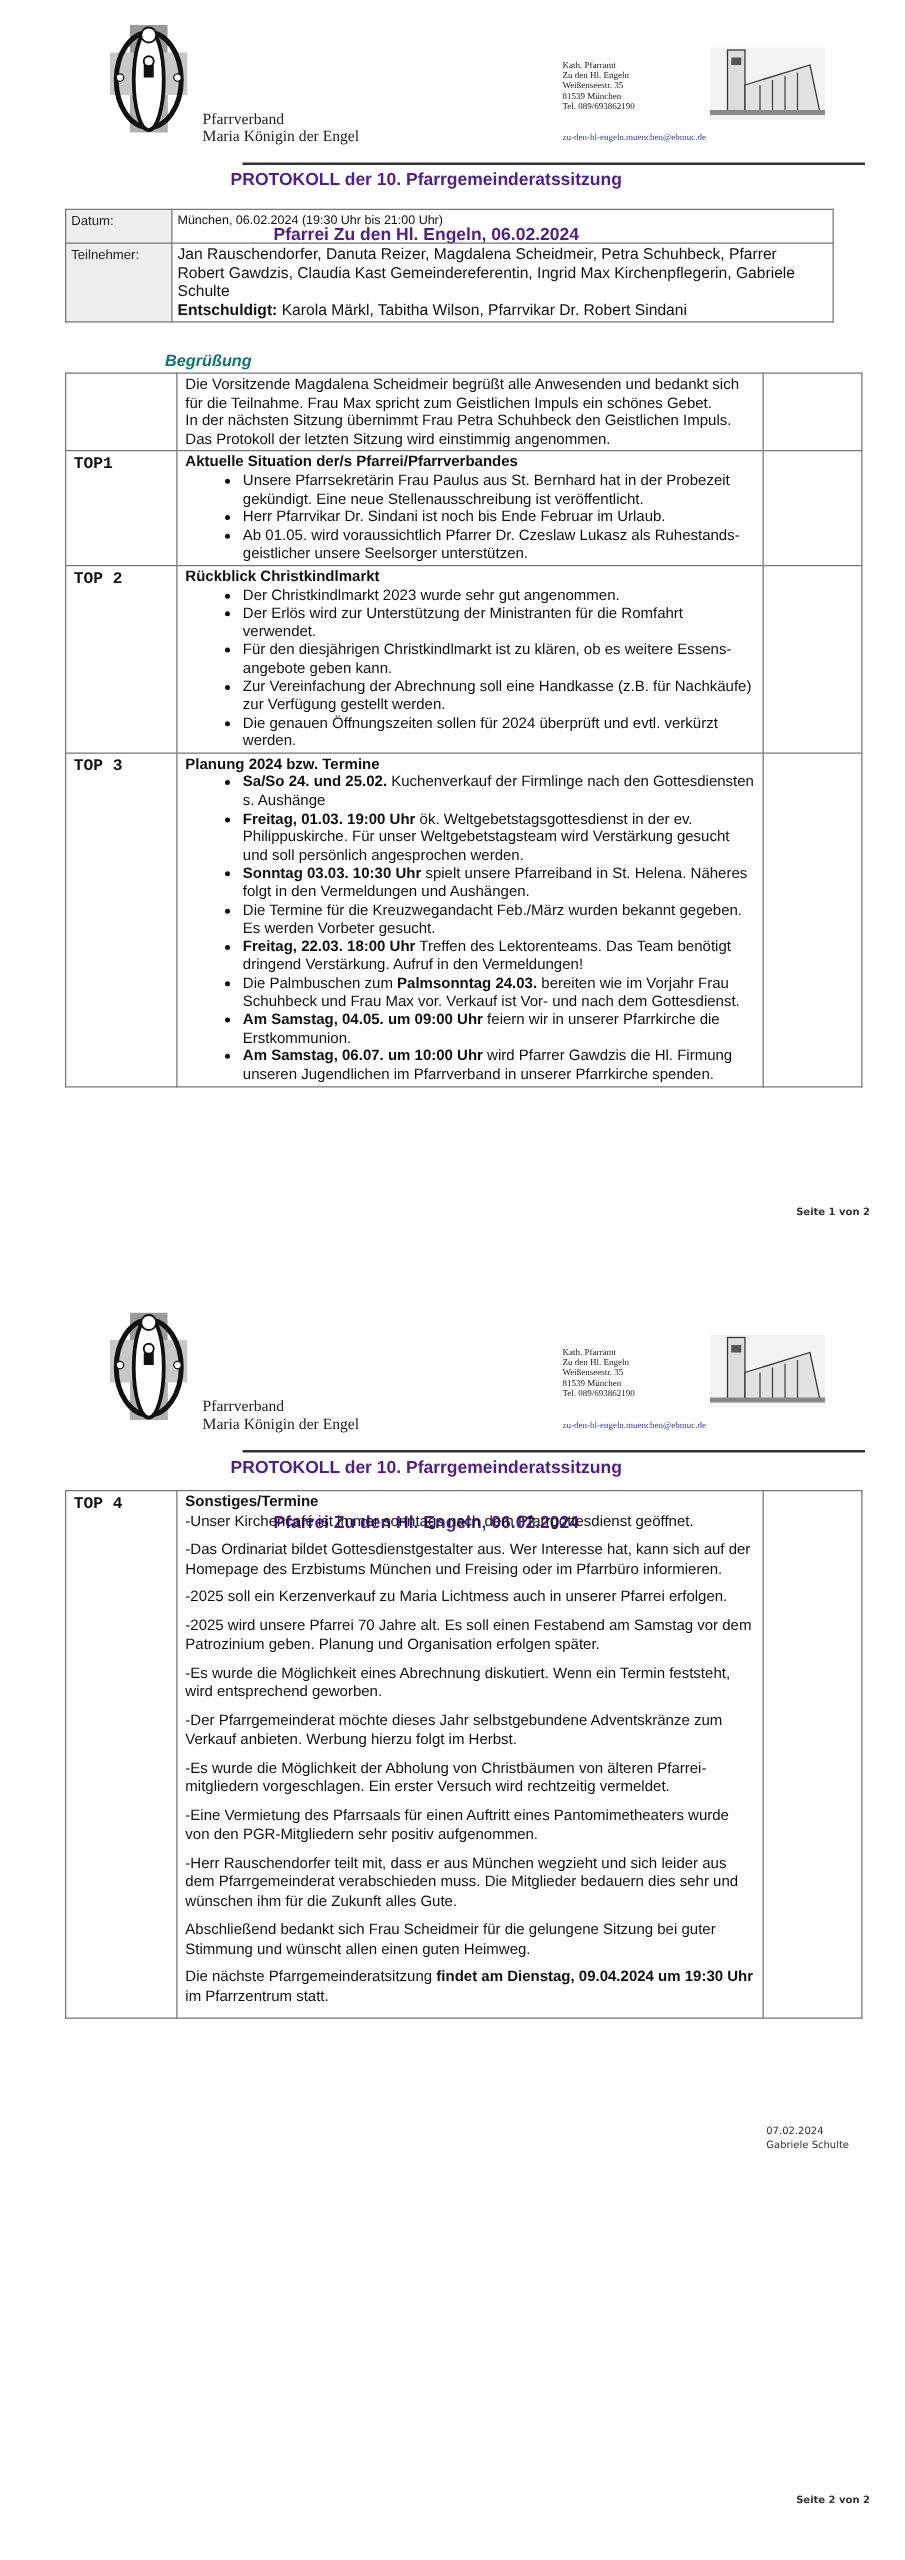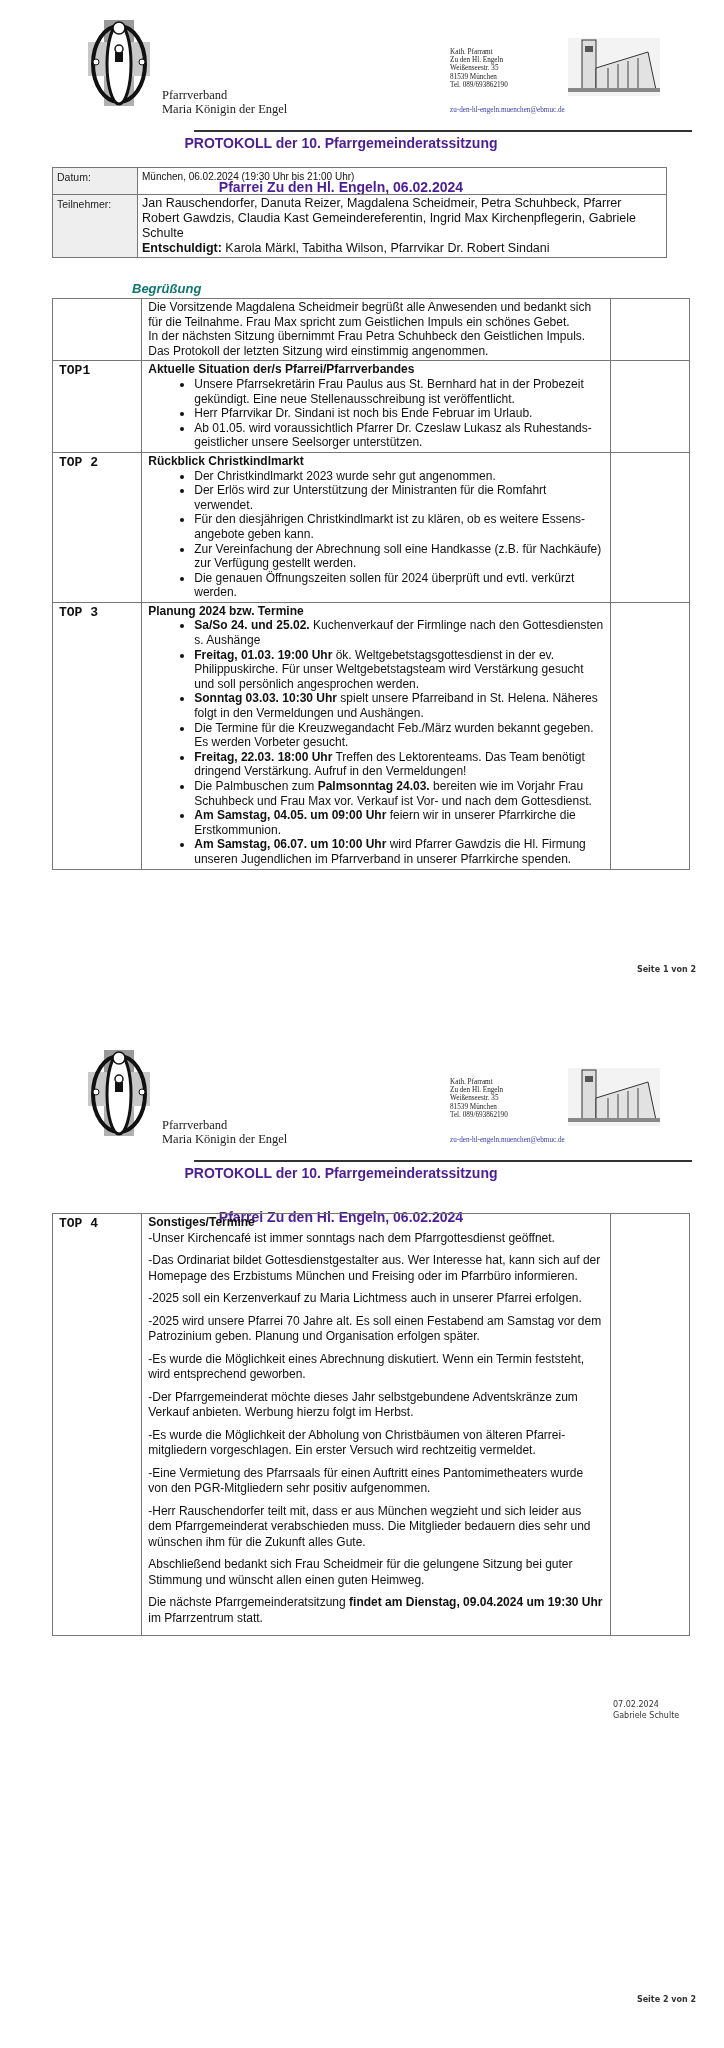--- a/index.html
+++ b/index.html
@@ -201,21 +201,21 @@
     <line x1="40" y1="30" x2="40" y2="52" stroke="#444"></line>
     <line x1="50" y1="26" x2="50" y2="52" stroke="#444"></line>
     <line x1="60" y1="23" x2="60" y2="52" stroke="#444"></line>
     <line x1="70" y1="20" x2="70" y2="52" stroke="#444"></line>
     <rect x="0" y="50" width="92" height="4" fill="#888"></rect>
   </svg>
   <div class="hr"></div>
   <div class="title t1">PROTOKOLL der 10. Pfarrgemeinderatssitzung</div>
   <div class="title t2">Pfarrei Zu den Hl. Engeln, 06.02.2024</div>
 
-  <table class="main" style="top:183px;border-radius:10px;">
+  <table class="main" style="top:162px;border-radius:10px;">
     <tbody>
         <tr>
       <td class="top">TOP 4</td>
       <td class="body" style="line-height:15.5px;">
         <div class="sec-title">Sonstiges/Termine</div>
         <p class="para">-Unser Kirchencafé ist immer sonntags nach dem Pfarrgottesdienst geöffnet.</p>
         <p class="para">-Das Ordinariat bildet Gottesdienstgestalter aus. Wer Interesse hat, kann sich auf der Homepage des Erzbistums München und Freising oder im Pfarrbüro informieren.</p>
         <p class="para">-2025 soll ein Kerzenverkauf zu Maria Lichtmess auch in unserer Pfarrei erfolgen.</p>
         <p class="para">-2025 wird unsere Pfarrei 70 Jahre alt. Es soll einen Festabend am Samstag vor dem Patrozinium geben. Planung und Organisation erfolgen später.</p>
         <p class="para">-Es wurde die Möglichkeit eines Abrechnung diskutiert. Wenn ein Termin feststeht, wird entsprechend geworben.</p>

